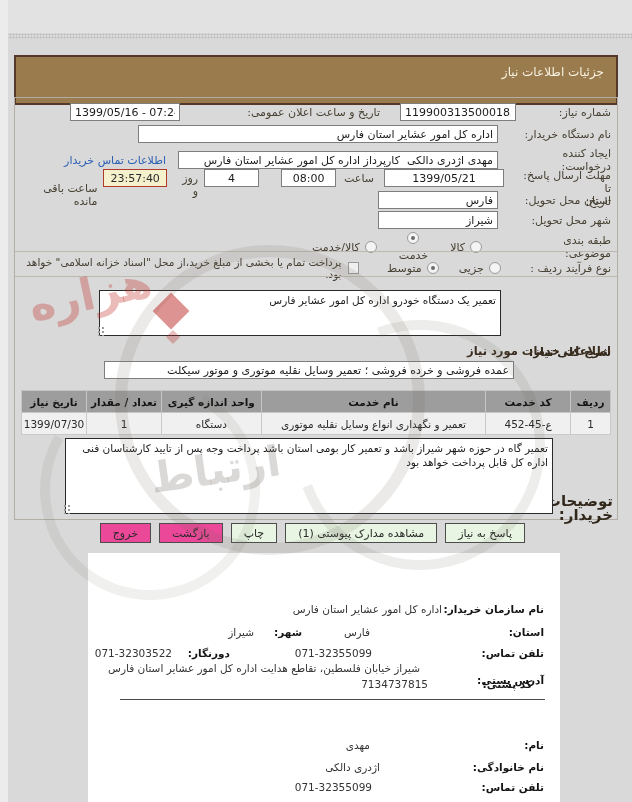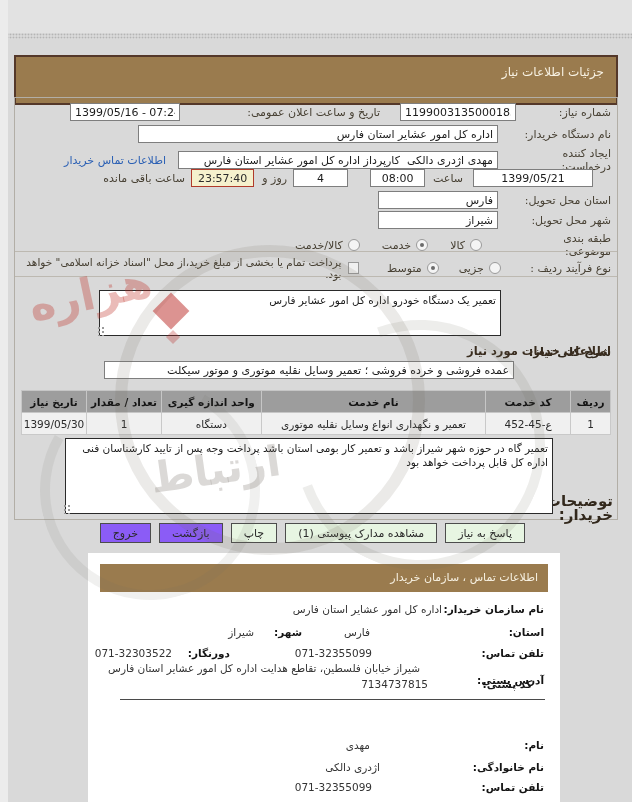--- a/index.html
+++ b/index.html
@@ -32,21 +32,21 @@
     background-image:radial-gradient(circle, #9a9a9a 1px, transparent 1.3px); background-size:4px 4px; }
   .bold-lb { font-weight:bold; color:#32281c;margin-top:44px; }
   .sec-title { position:absolute; right:6px; font-weight:bold; color:#3a2d1f; font-size:11.5px; }
   table.svc { position:absolute; top:292px; right:6px; width:590px; border-collapse:collapse; font-size:10.5px; }
   table.svc th { background:#9d9d9d; color:#141414; font-weight:bold; border:1px solid #c6c6c6; height:22px; }
   table.svc td { background:#f0f0f0; color:#2a2a2a; border:1px solid #c9c9c9; height:22px; text-align:center; }
   .btn-row { position:absolute; top:523px; right:107px; display:flex; gap:8px; z-index:5; }
   .btn { height:20px; padding:1px 12px; font-family:"DejaVu Sans", sans-serif; font-size:11px;
     color:#2b2b2b; border:1px solid #4c4c4c; cursor:pointer; white-space:nowrap; }
   .btn.green { background:#e7f5e2; }
-  .btn.pink  { background:#8b5cf6; }
+  .btn.pink  { background:#ec4899; }
   .badge { background:#f5f1cd; border:1px solid #b03a2a; color:#2b2b2b; height:18px;
     padding:1px 6px; font-size:11px; direction:ltr; display:inline-flex; align-items:center; }
   .link { color:#2a5fb4; cursor:pointer; }
   .card { position:absolute; top:553px; right:72px; width:472px; height:249px; background:#fff; z-index:2; }
   .chdr { position:absolute; top:11px; right:12px; left:12px; height:28px; background:#9a7b4e;
     color:#f7f1e2; font-size:11px; line-height:28px; padding-right:10px; }
   .crow { position:absolute; right:0; left:0; height:15px; font-size:10.5px; }
   .crow .cl { position:absolute; font-weight:bold; color:#141414; white-space:nowrap; }
   .crow .cv { position:absolute; color:#333; white-space:nowrap; }
   .cdivider { position:absolute; right:15px; left:32px; border-top:1px solid #4a4a4a; }
@@ -86,46 +86,50 @@
       <input class="inp" style="width: 360px; margin-right: 18px;" value="اداره کل امور عشایر استان فارس">
     </div>
 
     <div class="frow" style="top:49px;">
       <span class="lb" style="width:95px;">ایجاد کننده درخواست:</span>
       <input class="inp" style="width: 320px; margin-right: 18px;" value="مهدی اژدری دالکی  کارپرداز اداره کل امور عشایر استان فارس">
       <span class="link" style="margin-right:12px;">اطلاعات تماس خریدار</span>
     </div>
 
     <div class="frow" style="top:71px; align-items:flex-start;">
+      <span class="lb" style="width:95px; line-height:13px;">
+        <span>مهلت ارسال پاسخ: تا</span><br>
+        <span>تاریخ:</span>
+      </span>
       <input class="inp ctr" style="width: 120px; margin-right: 18px;" value="1399/05/21">
       <span class="lb" style="margin-right:10px; margin-top:3px;">ساعت</span>
       <input class="inp ctr" style="width: 55px; margin-right: 8px;" value="08:00">
       <input class="inp ctr" style="width: 55px; margin-right: 22px;" value="4">
       <span class="lb" style="margin-right:6px; margin-top:3px;">روز و</span>
       <span class="badge" style="margin-right:8px;">23:57:40</span>
-      <span class="lb" style="margin-right:6px; margin-top:3px;">ساعت باقی مانده</span>
+      <span class="lb" style="margin-right:6px; margin-top:13px;">ساعت باقی مانده</span>
     </div>
 
     <div class="frow" style="top:93px;">
       <span class="lb" style="width:95px;">استان محل تحویل:</span>
       <input class="inp" style="width: 120px; margin-right: 18px;" value="فارس">
     </div>
 
     <div class="frow" style="top:113px;">
       <span class="lb" style="width:95px;">شهر محل تحویل:</span>
       <input class="inp" style="width: 120px; margin-right: 18px;" value="شیراز">
     </div>
 
     <div class="frow" style="top:134px;">
       <span class="lb" style="width:95px;">طبقه بندی موضوعی:</span>
       <span class="opt" style="margin-right:34px;">
         <span class="radio"></span>
         <span>کالا</span>
       </span>
-      <span class="opt" style="margin-right:22px;">
+      <span class="opt" style="margin-right:22px;flex-direction:column;">
         <span class="radio sel"></span>
         <span>خدمت</span>
       </span>
       <span class="opt" style="margin-right:22px;justify-content:flex-end;">
         <span class="radio"></span>
         <span>کالا/خدمت</span>
       </span>
     </div>
 
     <div class="hline" style="top:153px;"></div>
@@ -174,21 +178,21 @@
           <th>تاریخ نیاز</th>
         </tr>
       </thead>
       <tbody>
         <tr>
           <td>1</td>
           <td>ع-45-452</td>
           <td>تعمیر و نگهداری انواع وسایل نقلیه موتوری</td>
           <td>دستگاه</td>
           <td>1</td>
-          <td>1399/05/30</td>
+          <td>1399/07/30</td>
         </tr>
       </tbody>
     </table>
 
     <span class="bold-lb" style="position:absolute; right:4px; top:352px; width:58px; line-height:14px; font-size:15px;">
       <span>توضیحات</span><br>
       <span>خریدار:</span>
     </span>
     <textarea class="tarea" style="top: 340px; right: 64px; width: 488px; height: 76px;">تعمیر گاه در حوزه شهر شیراز باشد و تعمیر کار بومی استان باشد پرداخت وجه پس از تایید کارشناسان فنی اداره کل قابل پرداخت خواهد بود</textarea>
     <span class="grip" style="top:406px; right:546px;"></span>
@@ -196,21 +200,20 @@
 
   <div class="btn-row">
     <button class="btn green">پاسخ به نیاز</button>
     <button class="btn green">مشاهده مدارک پیوستی (1)</button>
     <button class="btn green">چاپ</button>
     <button class="btn pink">بازگشت</button>
     <button class="btn pink">خروج</button>
   </div>
 
   <div class="card">
-    <div class="chdr">اطلاعات تماس ، سازمان خریدار</div>
 
     <div class="crow" style="top:50px;">
       <span class="cl" style="right:16px;">نام سازمان خریدار:</span>
       <span class="cv" style="right:118px;">اداره کل امور عشایر استان فارس</span>
     </div>
 
     <div class="crow" style="top:73px;">
       <span class="cl" style="right:16px;">استان:</span>
       <span class="cv" style="right:190px;">فارس</span>
       <span class="cl" style="right:258px;">شهر:</span>

